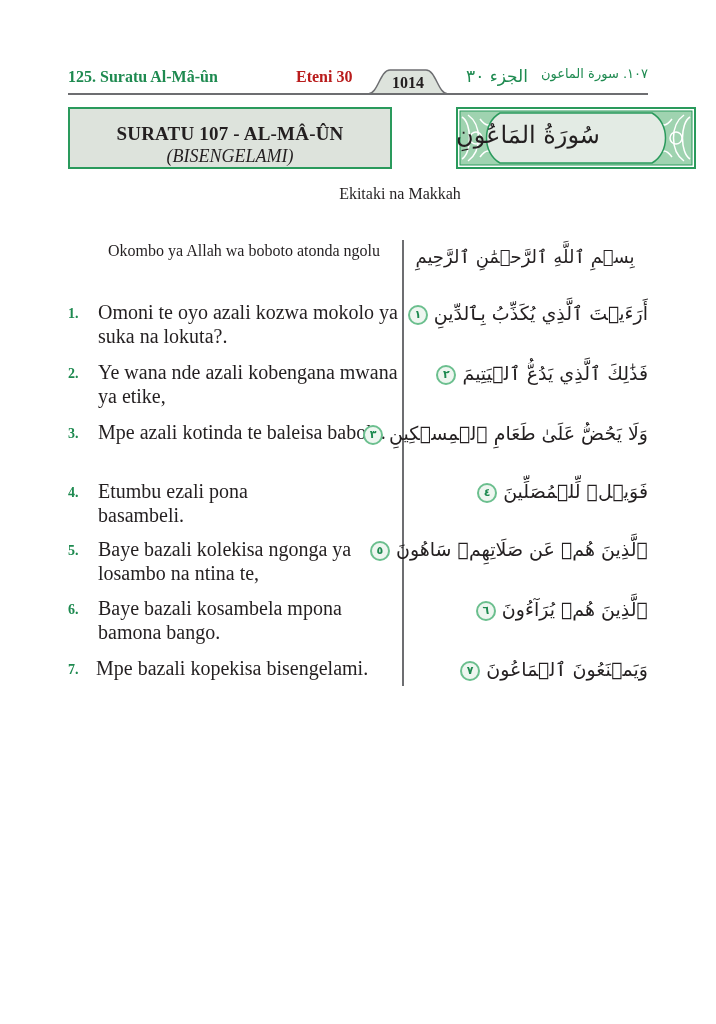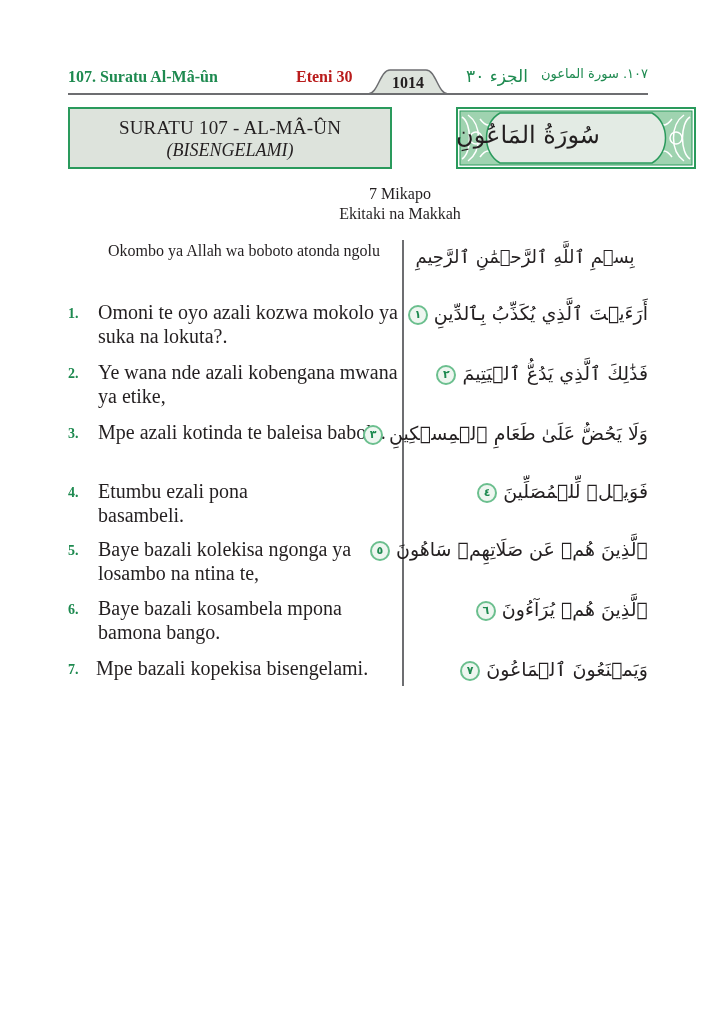--- a/index.html
+++ b/index.html
@@ -13,21 +13,21 @@
     .rh-juz-arabic { position: absolute; left: 398px; top: 2px; font-size: 17px; color: #1e8a50; direction: rtl; font-family: "DejaVu Sans", sans-serif; }
     .rh-right { position: absolute; right: 0; top: 2px; font-size: 13px; color: #1e8a50; direction: rtl; font-family: "DejaVu Sans", sans-serif; text-align: right; }
     .rh-rule { position: absolute; left: 0; top: 29px; width: 580px; height: 2px; background: #6d6e71; }
     .page-tab { position: absolute; left: 300px; top: 4px; width: 80px; height: 27px; }
     .page-tab svg { position: absolute; left: 0; top: 0; }
     .page-num { position: absolute; left: 0; top: 6px; width: 80px; text-align: center; font-weight: bold; font-size: 16px; color: #231f20; }
 
     
     .title-box { position: absolute; left: 68px; top: 107px; width: 324px; height: 62px;
                  background: #dde3dc; border: 2px solid #2a9a5c; box-sizing: border-box; text-align: center; }
-    .title-main { font-weight: normal; font-size: 19px; margin-top: 8px; letter-spacing: 0.2px; }
+    .title-main { font-weight: bold; font-size: 19px; margin-top: 14px; letter-spacing: 0.2px; }
     .title-sub { font-style: italic; font-size: 18px; margin-top: 1px; }
     .orn-box { position: absolute; left: 408px; top: 107px; width: 240px; height: 62px; padding-left: 48px; }
     .orn-title { position: absolute; left: 0; top: 14px; width: 240px; text-align: center; font-size: 24px;
                  direction: rtl; font-family: "DejaVu Serif", serif; color: #231f20; }
 
     
     .meta { position: absolute; left: 250px; top: 184px; width: 300px; text-align: center; font-size: 16px; line-height: 20px; }
 
     
     .col-divider { position: absolute; left: 402px; top: 240px; width: 2px; height: 446px; background: #6d6e71; }
@@ -43,21 +43,21 @@
     .verse-a { position: absolute; left: 410px; width: 238px; text-align: right; direction: rtl;
                font-size: 19px; font-family: "DejaVu Sans", sans-serif; white-space: nowrap; }
     .ayah-mark { display: inline-block; width: 20px; height: 20px; border: 2px solid #6bbf8e; border-radius: 50%;
                  box-sizing: border-box; text-align: center; font-size: 11px; line-height: 16px; color: #1e8a50;
                  vertical-align: middle; margin-left: 6px; background: #eef6f0; font-weight: bold; }
   </style>
 </head>
 <body>
 
 <div class="running-head">
-  <span class="rh-left">107. Suratu Al-Mâ-ûn</span>
+  <span class="rh-left">125. Suratu Al-Mâ-ûn</span>
   <span class="rh-juz-latin">Eteni  30</span>
   <div class="page-tab">
     <svg width="80" height="27" viewBox="0 0 80 27">
       <path d="M0 26 C10 26 12 2 22 2 L58 2 C68 2 70 26 80 26 Z" fill="#dde3dc" stroke="#6d6e71" stroke-width="1.5"></path>
     </svg>
     <span class="page-num">1014</span>
   </div>
   <span class="rh-juz-arabic">الجزء ٣٠</span>
   <span class="rh-right">١٠٧. سورة الماعون</span>
   <div class="rh-rule"></div>
@@ -83,21 +83,20 @@
         <path d="M24 50 C30 42 34 42 40 50"></path>
       <path d="M216 12 C210 20 206 20 200 12"></path>
         <path d="M216 50 C210 42 206 42 200 50"></path>
     </g>
     <path d="M44 6 L196 6 C214 16 214 46 196 56 L44 56 C26 46 26 16 44 6 Z" fill="#e3ebe4" stroke="#2a9a5c" stroke-width="1.5"></path>
   </svg>
   <div class="orn-title">سُورَةُ المَاعُونِ</div>
 </div>
 
 <div class="meta">
-  <div>7 Mikapo</div>
   <div>Ekitaki na Makkah</div>
 </div>
 
 <div class="col-divider"></div>
 
 <div class="basmala-trans">Okombo ya Allah wa boboto atonda ngolu</div>
 <div class="basmala-ar">بِسۡمِ ٱللَّهِ ٱلرَّحۡمَٰنِ ٱلرَّحِيمِ</div>
 
 <div class="verse-t" style="top:300px">
   <span class="num">1.</span>

